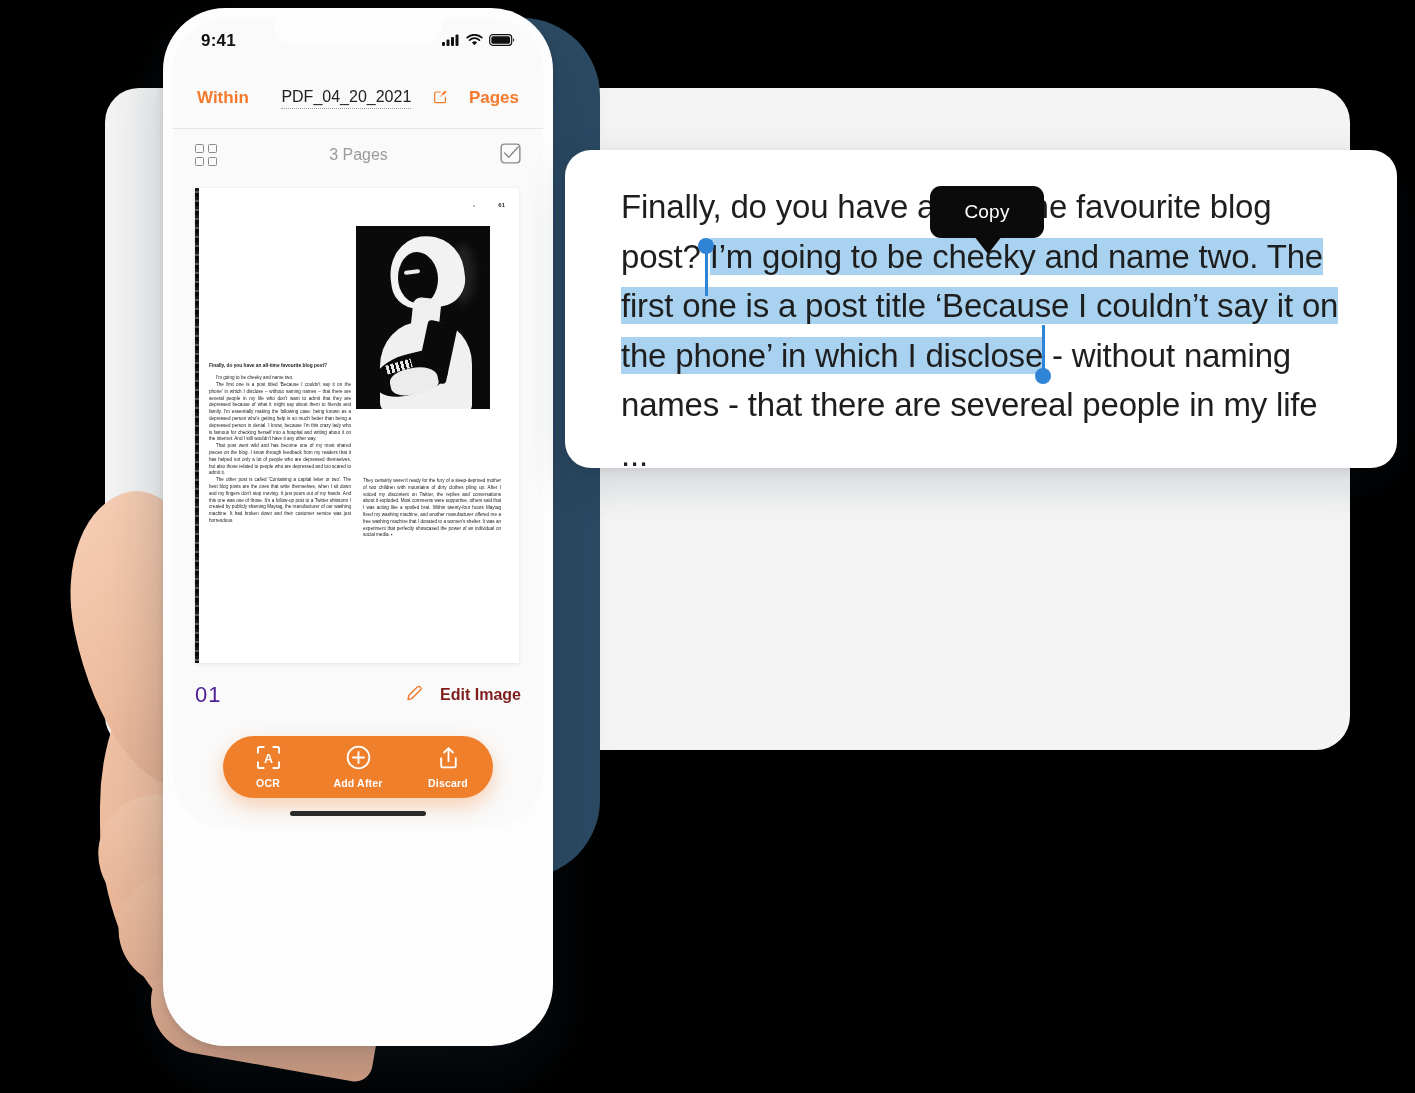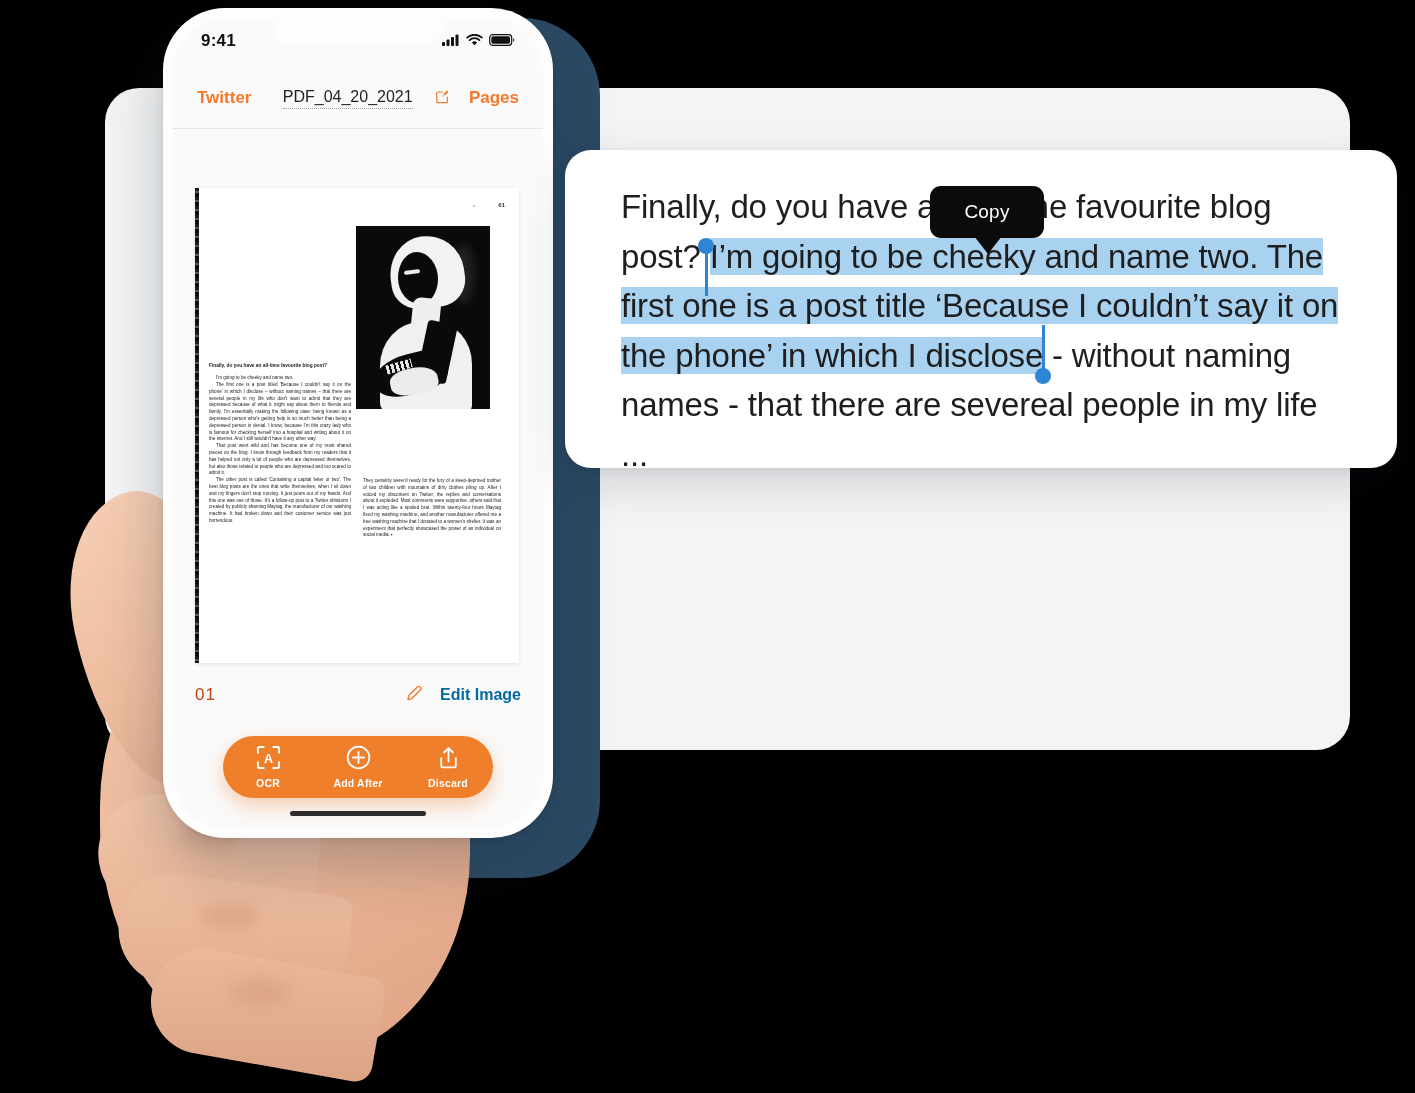--- a/index.html
+++ b/index.html
@@ -29,21 +29,21 @@
       border-radius:60px 18px 22px 60px;transform:rotate(6deg);}
   .f2{position:absolute;left:58px;top:412px;width:230px;height:112px;
       background:linear-gradient(170deg,#EFC0A3,#E0A98B);
       border-radius:58px 16px 20px 58px;transform:rotate(8deg);}
   .f3{position:absolute;left:90px;top:490px;width:230px;height:105px;
       background:linear-gradient(170deg,#EBB99C,#DCA385);
       border-radius:54px 16px 18px 54px;transform:rotate(10deg);}
   .knuck{position:absolute;background:rgba(200,140,110,.30);border-radius:50%;filter:blur(7px);}
 
   
-  .phone{position:absolute;left:163px;top:8px;width:390px;height:830px;
+  .phone{position:absolute;left:163px;top:8px;width:390px;height:1038px;
          background:#FDFDFD;border-radius:62px;
          box-shadow:0 26px 60px rgba(25,45,65,.28), 0 2px 6px rgba(0,0,0,.10);}
   .screen{position:absolute;left:10px;top:10px;width:370px;height:810px;
           background:#FAFAFA;border-radius:54px;overflow:hidden;}
 
   .notch{position:absolute;left:50%;transform:translateX(-50%);top:0;
          width:168px;height:27px;background:#FDFDFD;border-radius:0 0 20px 20px;}
 
   .statusbar{position:absolute;left:0;top:0;width:370px;height:46px;
              display:flex;align-items:center;justify-content:space-between;
@@ -102,22 +102,22 @@
        font-family:"Liberation Sans",sans-serif;text-align:justify;}
   .colL{left:14px;top:174px;width:142px;}
   .colR{left:168px;top:290px;width:138px;}
   .q-head{font-weight:bold;font-size:4.8px;line-height:1.5;display:block;margin-bottom:6px;}
   .q-body p{margin:0;text-indent:7px;}
 
   
   .pagefoot{position:absolute;left:0;top:660px;width:370px;height:34px;
             display:flex;align-items:center;justify-content:space-between;
             padding:0 22px;box-sizing:border-box;}
-  .pfnum{font-size:17px;color:#c2410c;letter-spacing:1px;}
-  .editimg{display:flex;align-items:center;gap:17px;color:#0369a1;font-size:16px;font-weight:bold;cursor:pointer;}
+  .pfnum{font-size:22px;color:#4c1d95;letter-spacing:1px;}
+  .editimg{display:flex;align-items:center;gap:17px;color:#7f1d1d;font-size:16px;font-weight:bold;cursor:pointer;}
 
   
   .actionbar{position:absolute;left:50%;transform:translateX(-50%);top:718px;
              width:270px;height:62px;background:#F07F2C;border-radius:31px;
              display:flex;align-items:center;justify-content:space-around;
              box-shadow:0 8px 20px rgba(240,127,44,.35);}
   .act{display:flex;flex-direction:column;align-items:center;gap:5px;cursor:pointer;width:76px;}
   .act span{color:#fff;font-size:10.5px;font-weight:bold;letter-spacing:.2px;}
 
   .homebar{position:absolute;left:50%;transform:translateX(-50%);bottom:12px;
@@ -183,35 +183,50 @@
               <rect x="0.7" y="0.7" width="22" height="10.6" rx="3" stroke="#111" stroke-width="1.2" fill="none"></rect>
               <rect x="2.3" y="2.3" width="18.8" height="7.4" rx="1.8" fill="#111"></rect>
               <path d="M24.2 4.3v3.4a1.9 1.9 0 0 0 0-3.4z" fill="#111"></path>
             </svg>
         </span>
       </div>
     </div>
     <div class="notch"></div>
 
     <div class="navbar">
-      <div class="nav-btn">Twitter</div>
+      <div class="nav-btn">Within</div>
       <div class="doctitle-wrap">
         <div class="doctitle">PDF_04_20_2021</div>
         <span>
           <svg width="15" height="15" viewBox="0 0 16 16">
               <path d="M12.8 1.6 9.1 5.3l1.6 1.6 3.7-3.7z" fill="#F4792B"></path>
               <path d="M8.4 6 7.9 8.1l2.1-.5z" fill="#F4792B"></path>
               <path d="M13.2 8.6v4.6a1.4 1.4 0 0 1-1.4 1.4H3.2a1.4 1.4 0 0 1-1.4-1.4V4.6a1.4 1.4 0 0 1 1.4-1.4h4.6" stroke="#F4792B" stroke-width="1.3" fill="none" stroke-linecap="round"></path>
             </svg>
         </span>
       </div>
       <div class="nav-btn">Pages</div>
     </div>
     <div class="divider"></div>
 
+    <div class="pagesbar">
+      <div class="grid-ic">
+          <i></i>
+          <i></i>
+          <i></i>
+          <i></i>
+        </div>
+      <div class="pages-label">3 Pages</div>
+      <span>
+        <svg width="21" height="21" viewBox="0 0 22 22">
+            <rect x="1.2" y="1.2" width="19.6" height="19.6" rx="3.4" stroke="#8A8A8A" stroke-width="1.5" fill="none"></rect>
+            <path d="M4.8 10.6 9.2 15 19 4.2" stroke="#8A8A8A" stroke-width="1.5" fill="none" stroke-linecap="round" stroke-linejoin="round"></path>
+          </svg>
+      </span>
+    </div>
 
     <div class="pagewrap">
       <div class="scanedge"></div>
       <div class="pgdot"></div>
       <div class="pgnum">61</div>
 
       <div class="photo">
         <div class="ph-hl"></div>
           <div class="ph-hair"></div>
           <div class="ph-face"></div>

